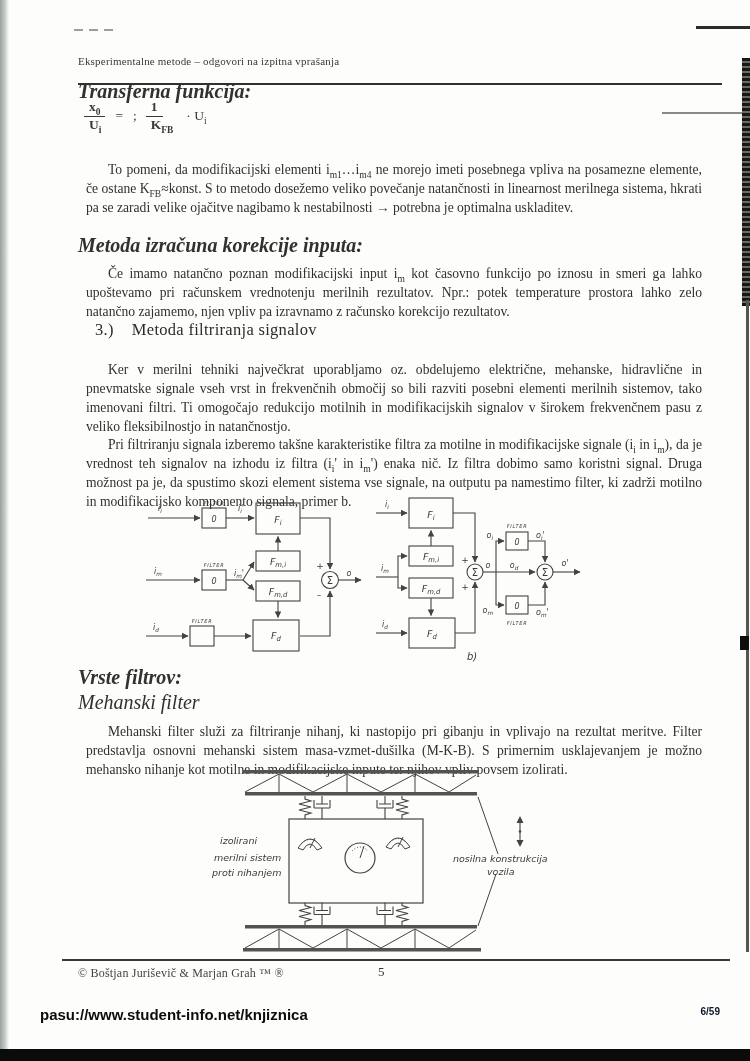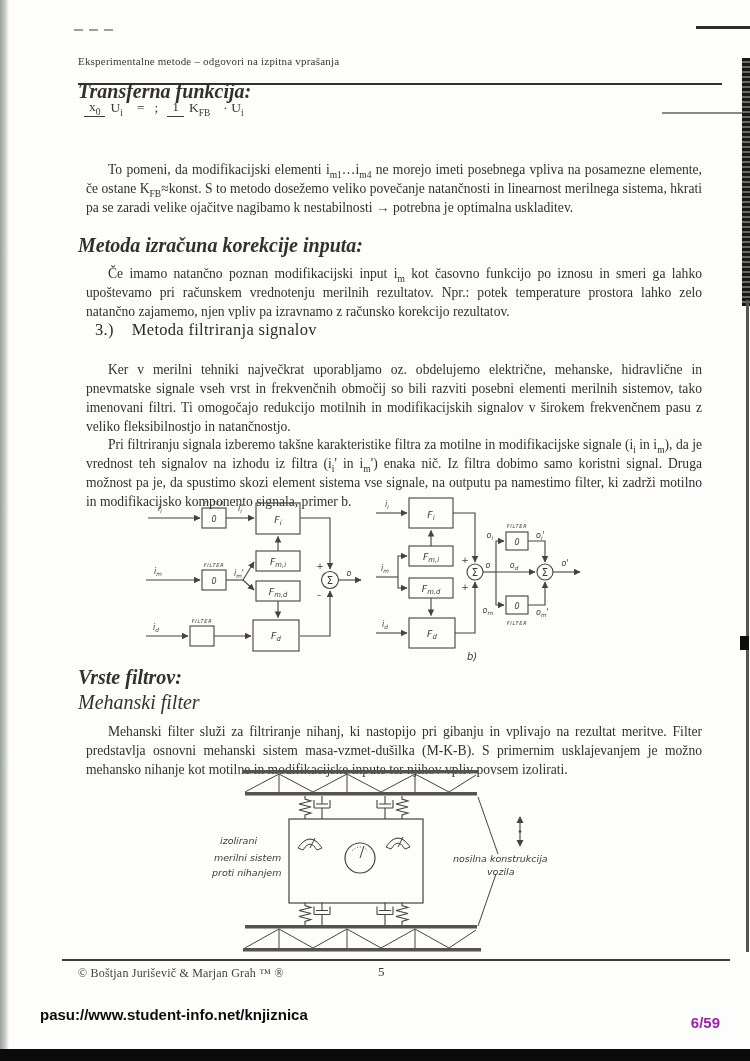--- a/index.html
+++ b/index.html
@@ -26,41 +26,41 @@
   .t3{left:78px;top:666px;}
   .t4{left:78px;top:691px;font-weight:normal;}
   .body{left:78px;width:616px;font-size:13.6px;line-height:19px;margin:8px;
     text-align:justify;text-indent:22px;color:#32302b;}
   .p1{top:152px;} .p2{top:256px;} .p3{top:352px;} .p4{top:427px;} .p5{top:714px;}
   .sec-head{left:95px;top:320px;font-size:16.5px;color:#2e2c27;letter-spacing:.3px;}
   .sec-no{margin-right:18px;}
   
   .formula{left:84px;top:99px;display:flex;align-items:center;gap:8px;
     font-size:13.5px;color:#3a3833;white-space:nowrap;}
-  .frac{display:inline-flex;flex-direction:row;align-items:flex-end;line-height:1.25;}
+  .frac{display:inline-flex;flex-direction:column;align-items:flex-start;line-height:1.25;font-weight:bold;}
   .frac .num{padding:0 5px;border-bottom:1.3px solid #3a3833;}
   .frac .den{padding:0 5px;}
   sub{font-size:70%;line-height:0;}
   .op{padding:0 1px;}
   
   .diagrams{left:140px;top:497px;}
   .mech{left:150px;top:770px;}
   svg text{font-family:"DejaVu Sans",sans-serif;font-style:italic;fill:#3b3933;}
   .flt{font-size:5px;letter-spacing:.7px;font-style:italic;}
   .sig{font-size:8px;} .bx{font-size:9.5px;} .zr{font-size:8px;}
   .sm{font-size:10px;font-style:normal;} .pm{font-size:9px;font-style:normal;}
   .cap{font-size:10px;} .mlab{font-size:9.5px;}
   
   .footer-rule{left:62px;top:959px;width:668px;height:2px;background:#3c3a36;}
   .copyright{left:78px;top:966px;font-size:12px;color:#45433e;letter-spacing:.2px;}
   .pageno{left:378px;top:964px;font-size:13px;color:#3a3833;}
   .url{left:40px;top:1006px;font-family:"Liberation Sans",sans-serif;
     font-weight:bold;font-size:15px;color:#0c0c0c;}
   .page-ind{right:30px;top:1006px;font-family:"Liberation Sans",sans-serif;
-    font-weight:bold;font-size:15px;color:#a21caf;margin-top:8px;}
+    font-weight:bold;font-size:10px;color:#0f172a;}
   .blackbar{left:0;top:1049px;width:750px;height:12px;background:#0b0b0b;}
 </style>
 </head>
 <body>
 
 <div class="abs edge-left"></div>
 <div class="abs dash-tl"></div>
 <div class="abs hline-tr"></div>
 <div class="abs hline-tr2"></div>
 <div class="abs edge-strip"></div>

